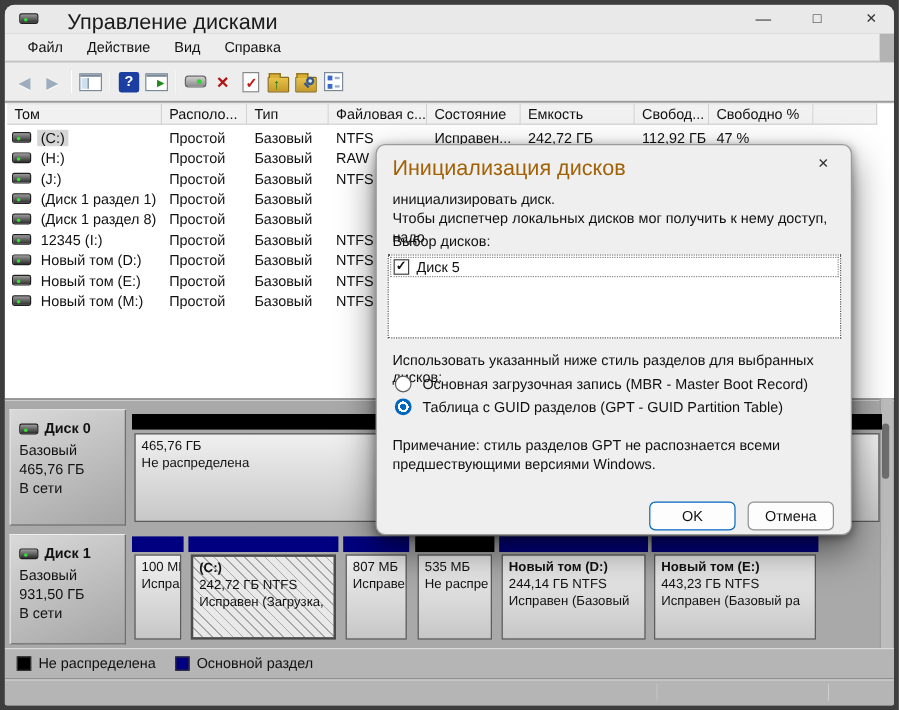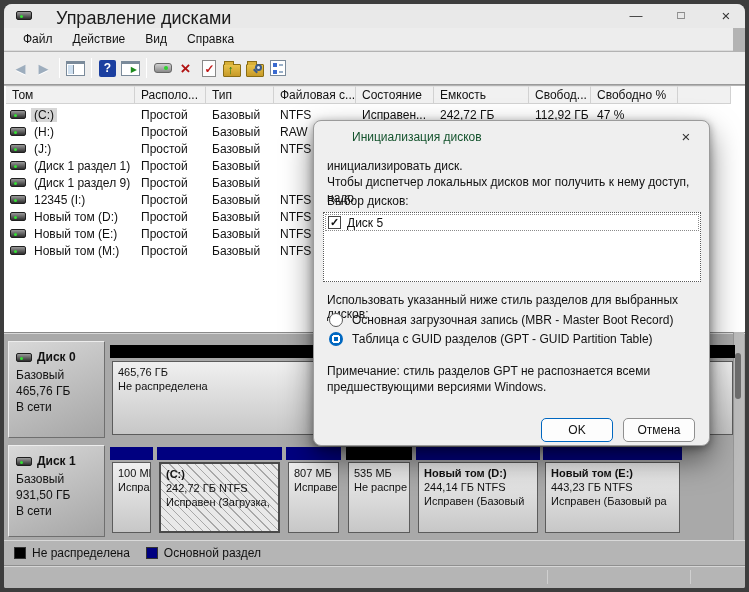--- a/index.html
+++ b/index.html
@@ -86,21 +86,21 @@
   .litem { display:flex; align-items:center; gap:6px; }
   .swatch { width:12px; height:12px; border:1px solid #333; }
   .sw-unalloc { background:#000000; }
   .sw-primary { background:#000080; }
   .statusbar { position:absolute; left:0; top:561px; width:741px; height:23px; background:#b5b5b5; border-top:1px solid #8f8f8f; box-shadow:inset 0 1px 0 #d6d6d6; }
   .ssep { position:absolute; top:4px; width:1px; height:14px; background:#949494; border-right:1px solid #d0d0d0; }
   .ssep1 { left:543px; } .ssep2 { left:686px; }
 
   
   .dialog { position:absolute; left:309px; top:116px; width:397px; height:326px; background:#efefef; border:1px solid #9b9b9b; border-radius:8px; box-shadow:0 14px 30px rgba(0,0,0,0.5), 0 2px 8px rgba(0,0,0,0.35); }
-  .dlg-title { position:absolute; left:13px; top:9px; font-size:12px; color:#14532d;margin-left:25px; }
+  .dlg-title { position:absolute; left:13px; top:9px; font-size:18px; color:#a16207; }
   .dlg-close { position:absolute; right:10px; top:4px; width:26px; height:24px; text-align:center; line-height:24px; font-size:15px; color:#333; }
   .dlg-intro { position:absolute; left:13px; top:37px; line-height:16px; }
   .dlg-select-label { position:absolute; left:13px; top:73px; }
   .dlg-listbox { position:absolute; left:9px; top:91px; width:378px; height:70px; background:#fff; border:1px dotted #5a5a5a; }
   .dlg-item { display:flex; align-items:center; gap:6px; height:17px; margin:1px; border:1px dotted #8a8a8a; padding-left:2px; }
   .cbx { width:13px; height:13px; background:#fff; border:1px solid #444; font-size:11px; line-height:11px; text-align:center; color:#111; font-weight:bold; }
   .dlg-style-label { position:absolute; left:13px; top:172px; }
   .radio-row { position:absolute; left:15px; display:flex; align-items:center; gap:9px; }
   .rr1 { top:192px; } .rr2 { top:211px; }
   .radio { width:14px; height:14px; border-radius:50%; border:1px solid #5a5a5a; background:#fff; flex:0 0 auto; }
@@ -234,21 +234,21 @@
             <span class="hdd"></span>
             <span class="nm">(Диск 1 раздел 1)</span>
           </div>
         <div class="c">Простой</div>
         <div class="c">Базовый</div>
         <div class="c"></div>
       </div>
       <div class="lrow">
         <div class="c c0">
             <span class="hdd"></span>
-            <span class="nm">(Диск 1 раздел 9)</span>
+            <span class="nm">(Диск 1 раздел 8)</span>
           </div>
         <div class="c">Простой</div>
         <div class="c">Базовый</div>
         <div class="c"></div>
       </div>
       <div class="lrow">
         <div class="c c0">
             <span class="hdd"></span>
             <span class="nm">12345 (I:)</span>
           </div>

